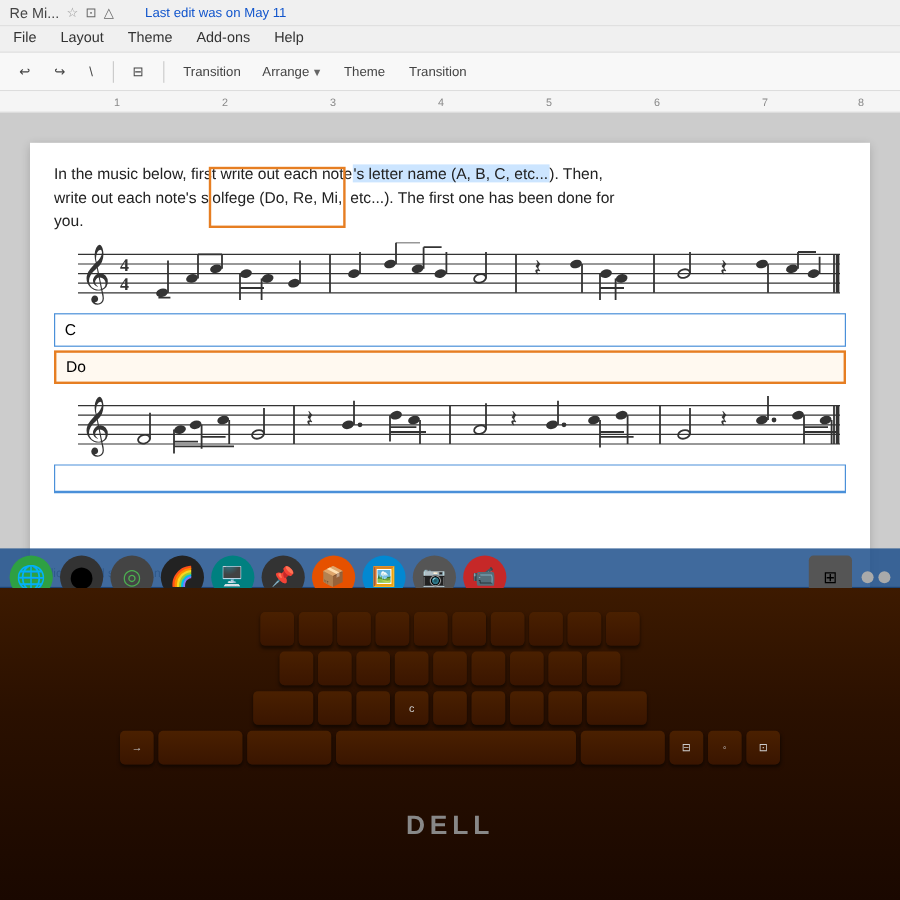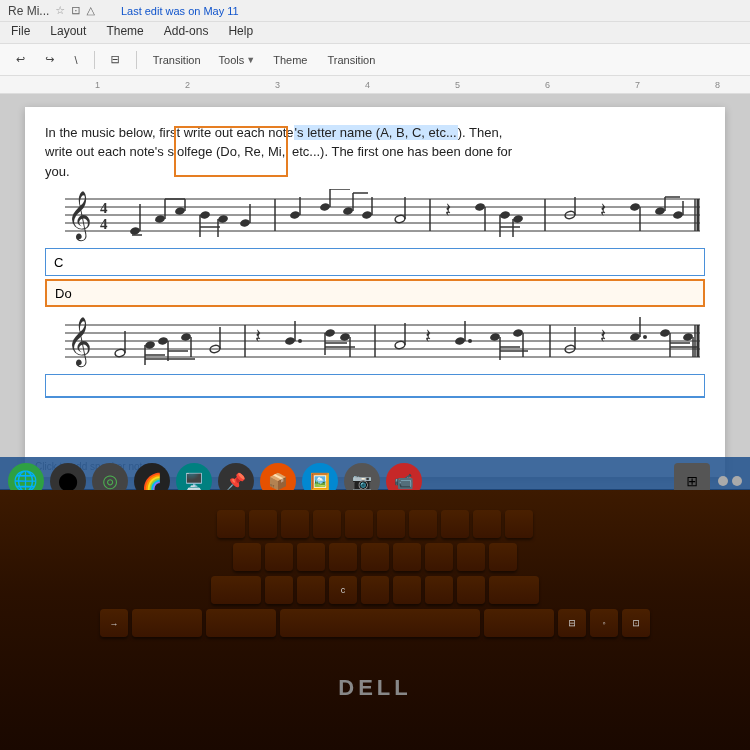--- a/index.html
+++ b/index.html
@@ -120,21 +120,21 @@
       border-bottom: 1px solid #ddd;
       position: relative;
       overflow: hidden;
     }
 
     
     .slide-area {
       background: #ccc;
       height: 395px;
       display: flex;
-      align-items: center;
+      align-items: flex-end;
       justify-content: center;
       position: relative;
     }
 
     .slide {
       width: 700px;
       height: 370px;
       background: white;
       padding: 16px 20px;
       position: relative;
@@ -346,21 +346,21 @@
 
   <div class="toolbar">
     <span class="toolbar-btn">↩</span>
     <span class="toolbar-btn">↪</span>
     <span class="toolbar-btn">\ </span>
     <div class="toolbar-sep"></div>
     <span class="toolbar-btn">⊟</span>
     <div class="toolbar-sep"></div>
     <span class="toolbar-btn">Transition</span>
     <div class="toolbar-dropdown">
-      <span>Tools</span>
+      <span>Arrange</span>
       <span class="chevron">▼</span>
     </div>
     <span class="toolbar-btn">Theme</span>
     <span class="toolbar-btn">Transition</span>
   </div>
 
   <div class="ruler">
     <svg width="750" height="18">
 
       <line x1="0" y1="18" x2="750" y2="18" stroke="#bbb" stroke-width="1"></line>

